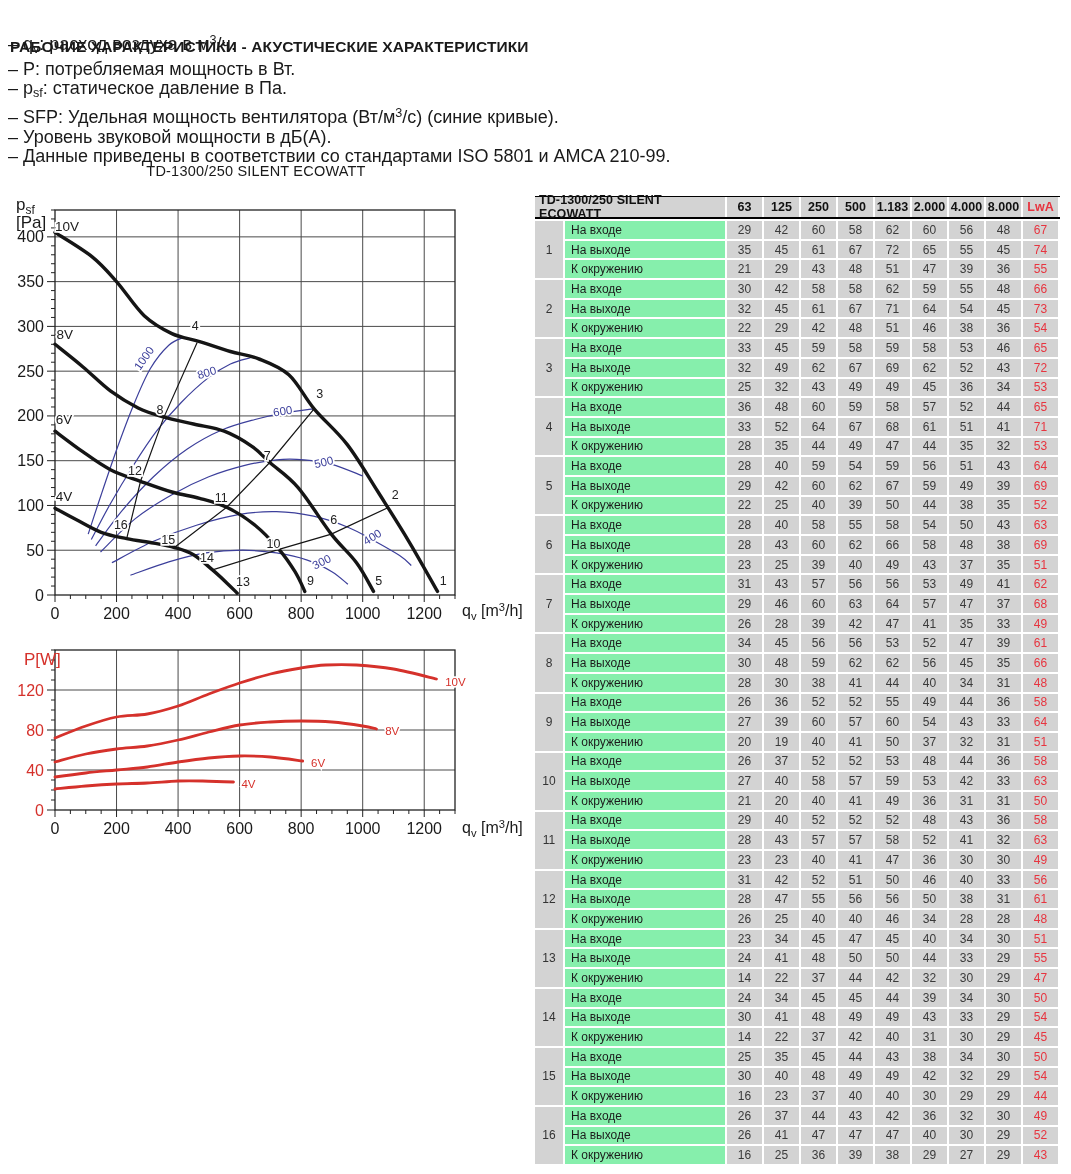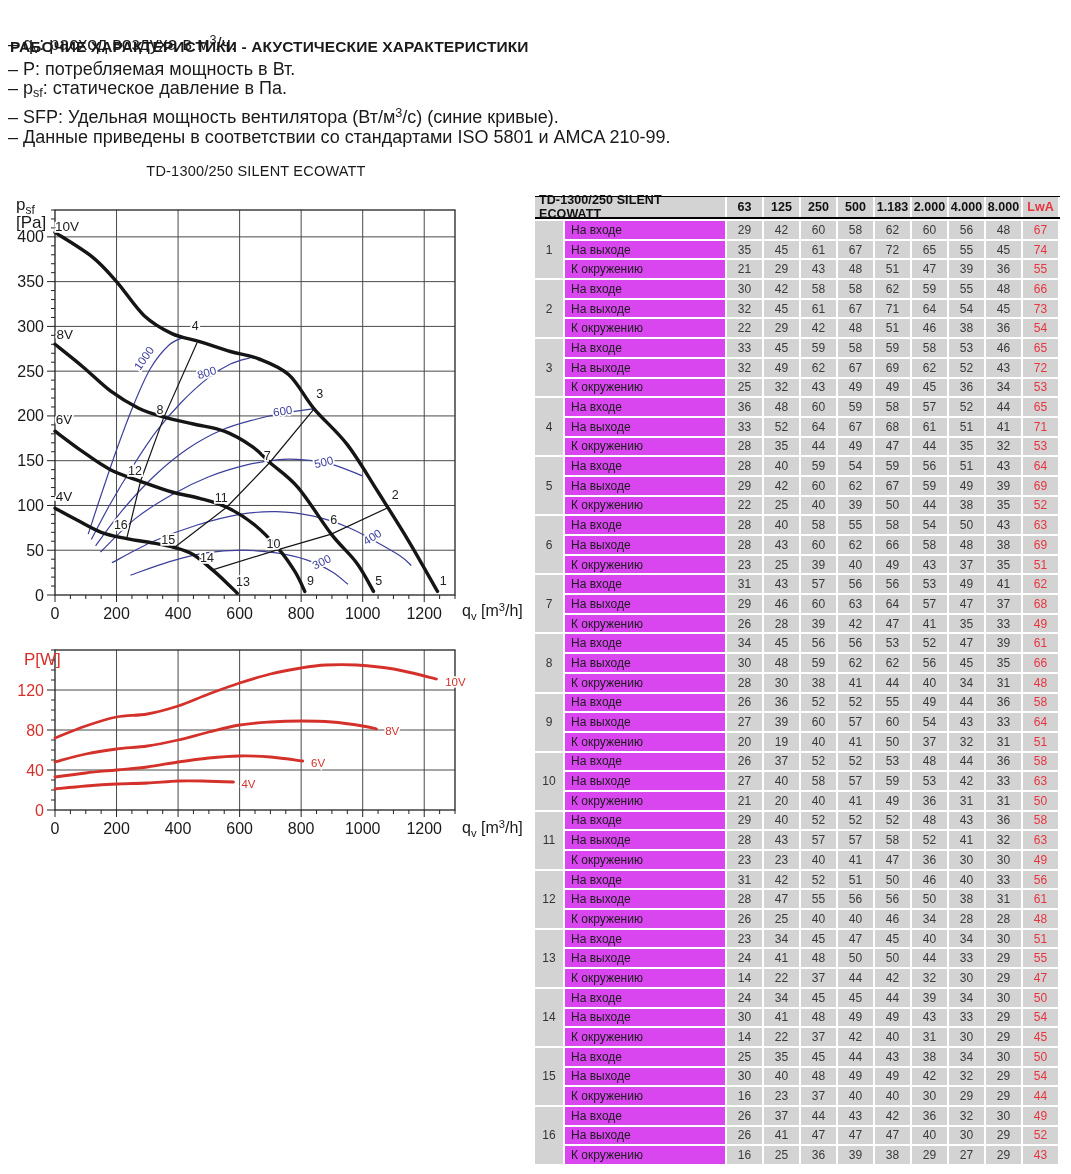--- a/index.html
+++ b/index.html
@@ -18,33 +18,34 @@
   #acoustic-table{left:535px;top:196px;width:525px;}
   .thead{display:flex;gap:2px;border-top:1.3px solid #000;border-bottom:2.2px solid #000;height:20px;background:#fff;}
   .th{background:#d3d3d3;display:flex;align-items:center;justify-content:center;font-size:12.5px;font-weight:bold;color:#111;}
   .th.ttl{width:190px;justify-content:flex-start;padding-left:4px;box-sizing:border-box;letter-spacing:.1px;}
   .th.f{width:35px;}
   .tbody{margin-top:2px;display:flex;flex-direction:column;gap:2px;}
   .grp{display:flex;gap:2px;}
   .gnum{width:28px;background:#d3d3d3;display:flex;align-items:center;justify-content:center;font-size:12px;color:#333;}
   .grows{display:flex;flex-direction:column;gap:2px;flex:1;}
   .trow{display:flex;gap:2px;height:17.7px;}
-  .tlabel{width:160px;background:#d946ef;display:flex;align-items:center;padding-left:6px;box-sizing:border-box;font-size:12px;color:#1c1c1c;}
+  .tlabel{width:160px;background:#86efac;display:flex;align-items:center;padding-left:6px;box-sizing:border-box;font-size:12px;color:#1c1c1c;}
   .tcell{width:35px;background:#d3d3d3;display:flex;align-items:center;justify-content:center;font-size:12px;color:#3a3a3a;}
   .redtx{color:#e7343f !important;}
 </style>
 </head>
 <body>
 
 <div class="abs" id="page-title">РАБОЧИЕ ХАРАКТЕРИСТИКИ - АКУСТИЧЕСКИЕ ХАРАКТЕРИСТИКИ</div>
 <div class="abs" id="bullets">
     <div>– q<sub>v</sub>: расход воздуха в м<sup>3</sup>/ч.</div>
     <div>– P: потребляемая мощность в Вт.</div>
     <div>– p<sub>sf</sub>: статическое давление в Па.</div>
     <div>– SFP: Удельная мощность вентилятора (Вт/м<sup>3</sup>/с) (синие кривые).</div>
+    <div>– Уровень звуковой мощности в дБ(А).</div>
     <div>– Данные приведены в соответствии со стандартами  ISO 5801 и AMCA 210-99.</div>
   </div>
 <div class="abs" id="chart1-title">TD-1300/250 SILENT ECOWATT</div>
 <svg class="abs" id="chart1" width="535" height="462" viewBox="0 0 535 462">
     <line x1="116.53846153846155" y1="27" x2="116.53846153846155" y2="412" stroke="#4a4a4a" stroke-width="1"></line>
     <line x1="178.0769230769231" y1="27" x2="178.0769230769231" y2="412" stroke="#4a4a4a" stroke-width="1"></line>
     <line x1="239.6153846153846" y1="27" x2="239.6153846153846" y2="412" stroke="#4a4a4a" stroke-width="1"></line>
     <line x1="301.1538461538462" y1="27" x2="301.1538461538462" y2="412" stroke="#4a4a4a" stroke-width="1"></line>
     <line x1="362.6923076923077" y1="27" x2="362.6923076923077" y2="412" stroke="#4a4a4a" stroke-width="1"></line>
     <line x1="424.2307692307692" y1="27" x2="424.2307692307692" y2="412" stroke="#4a4a4a" stroke-width="1"></line>

